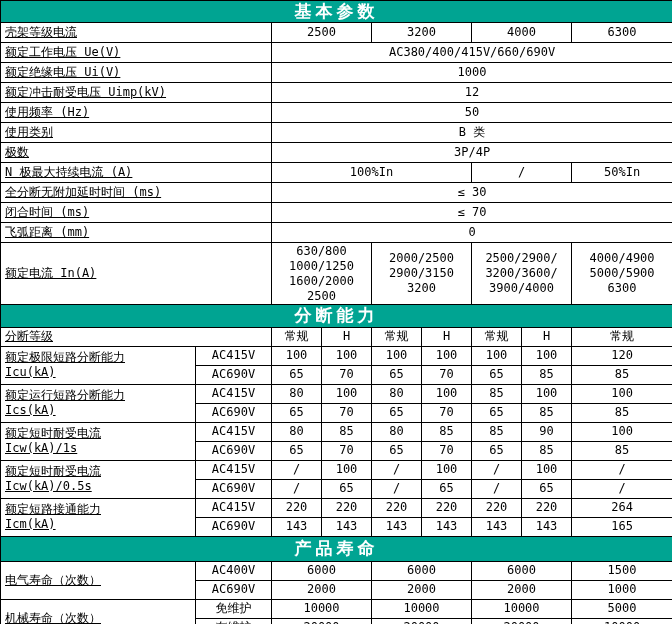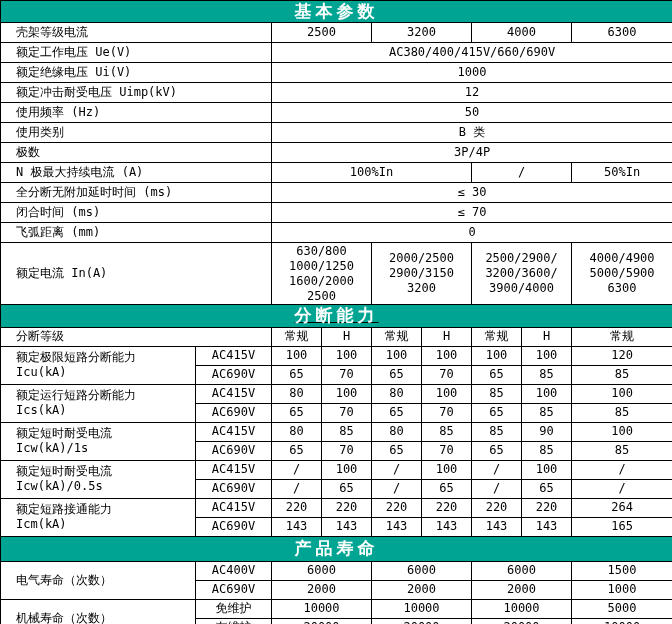--- a/index.html
+++ b/index.html
@@ -15,21 +15,21 @@
   }
   td {
     border: 1px solid var(--border);
     padding: 0 2px;
     text-align: center;
     vertical-align: middle;
     line-height: 1.25;
     overflow: hidden;
     white-space: nowrap;
   }
-  td.left { text-align: left; padding-left: 15px; }
+  td.left { text-align: left; padding-left: 4px; text-decoration: underline; }
   td.section {
     background: var(--accent);
     color: var(--section-text);
     font-weight: bold;
     font-size: 17px;
     letter-spacing: 4px;
     text-align: center;
   }
   td .ln { display: block; }
 </style>
@@ -118,21 +118,21 @@
           <span class="ln">2500/2900/</span>
           <span class="ln">3200/3600/</span>
           <span class="ln">3900/4000</span>
         </td>
         <td>
           <span class="ln">4000/4900</span>
           <span class="ln">5000/5900</span>
           <span class="ln">6300</span>
         </td>
       </tr>
-      <tr style="height: 21px; text-decoration: underline;">
+      <tr style="height: 21px;">
         <td colspan="9" class="section">分断能力</td>
       </tr>
       <tr style="height: 19px;">
         <td colspan="2" class="left">分断等级</td>
         <td>常规</td>
         <td>H</td>
         <td>常规</td>
         <td>H</td>
         <td>常规</td>
         <td>H</td>

